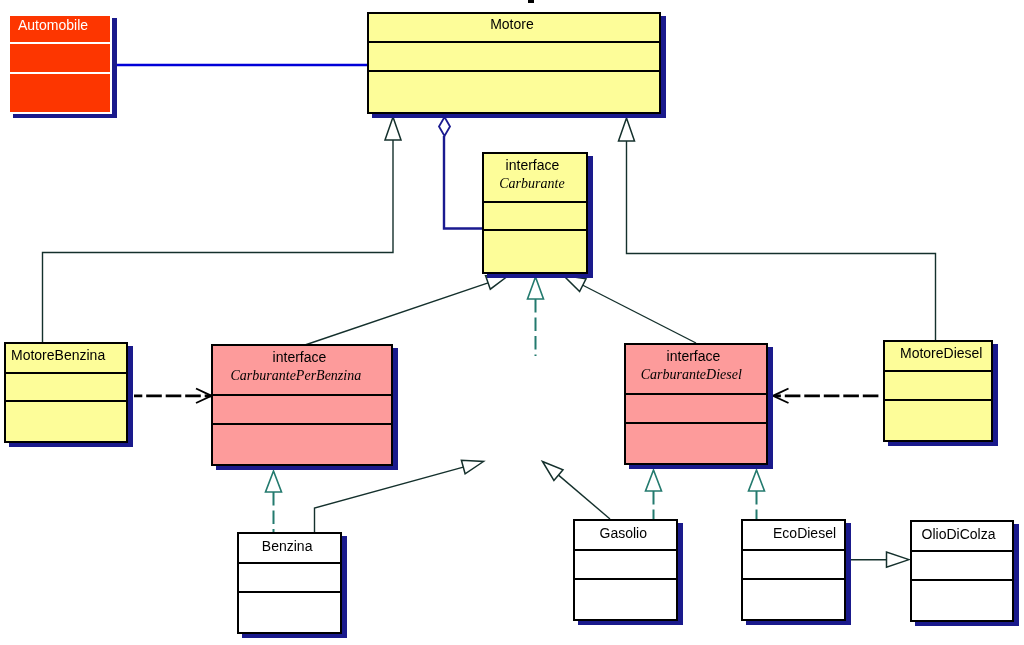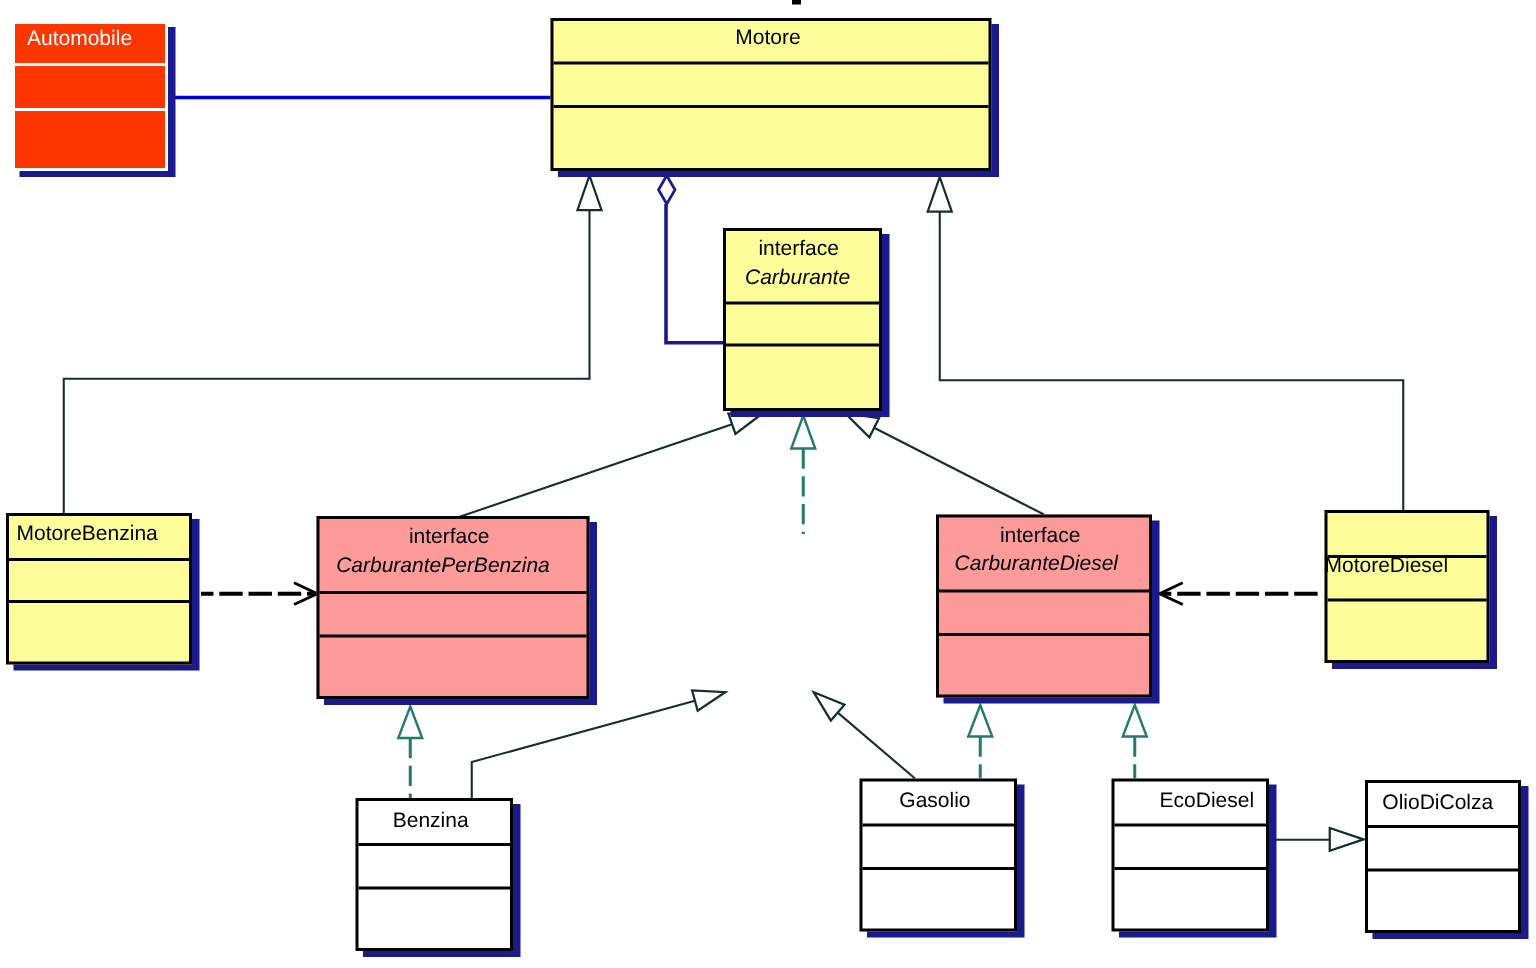--- a/index.html
+++ b/index.html
@@ -14,21 +14,21 @@
   .uml .sh{position:absolute;background:#1a1a8c;}
   .uml .bd{position:absolute;left:0;top:0;box-sizing:border-box;border:2px solid #000;}
   .uml .sep{position:absolute;left:0;right:0;height:2px;background:#000;}
   .uml.red .bd{border:2px solid #ffffff;}
   .uml.red .sep{background:#fff;height:2px;}
   .t{position:absolute;left:0;right:0;text-align:center;
      font-size:14px;line-height:14px;color:#000000;white-space:nowrap;}
   .t .tx{display:inline-block;transform:translateX(-4.7%);}
   .t.l{text-align:left;}
   .t.l .tx{transform:none;}
-  .i{font-style:italic;}
+  .i{font-style:italic;font-family:Liberation Serif, serif;}
   .uml.red .t{color:#fff;}
 </style>
 </head>
 <body>
 
 <div id="stage">
   <svg id="links" xmlns="http://www.w3.org/2000/svg" viewBox="0 0 1024 645">
 
     <g id="g-solid" fill="none" stroke="#14302c" stroke-width="1.4">
 
@@ -146,21 +146,21 @@
       <div class="t" style="top:6px;"><span class="tx">interface</span></div>
       <div class="t i" style="top:25px;"><span class="tx">CarburanteDiesel</span></div>
     </div>
 
     <div class="uml" style="left:883px;top:340px;width:110px;height:102px;">
       <div class="sh" style="left:5px;top:4px;width:110px;height:102px;"></div>
       <div class="bd" style="width:110px;height:102px;background:#FDFD99;">
         <div class="sep" style="top:28px;"></div>
         <div class="sep" style="top:57px;"></div>
       </div>
-      <div class="t l" style="top:6px;left:0;margin-top:23px;"><span class="tx">MotoreDiesel</span></div>
+      <div class="t l" style="top:6px;left:17px;"><span class="tx">MotoreDiesel</span></div>
     </div>
 
     <div class="uml" style="left:237px;top:532px;width:105px;height:102px;">
       <div class="sh" style="left:5px;top:4px;width:105px;height:102px;"></div>
       <div class="bd" style="width:105px;height:102px;background:#FFFFFF;">
         <div class="sep" style="top:28px;"></div>
         <div class="sep" style="top:57px;"></div>
       </div>
       <div class="t" style="top:7px;"><span class="tx">Benzina</span></div>
     </div>

